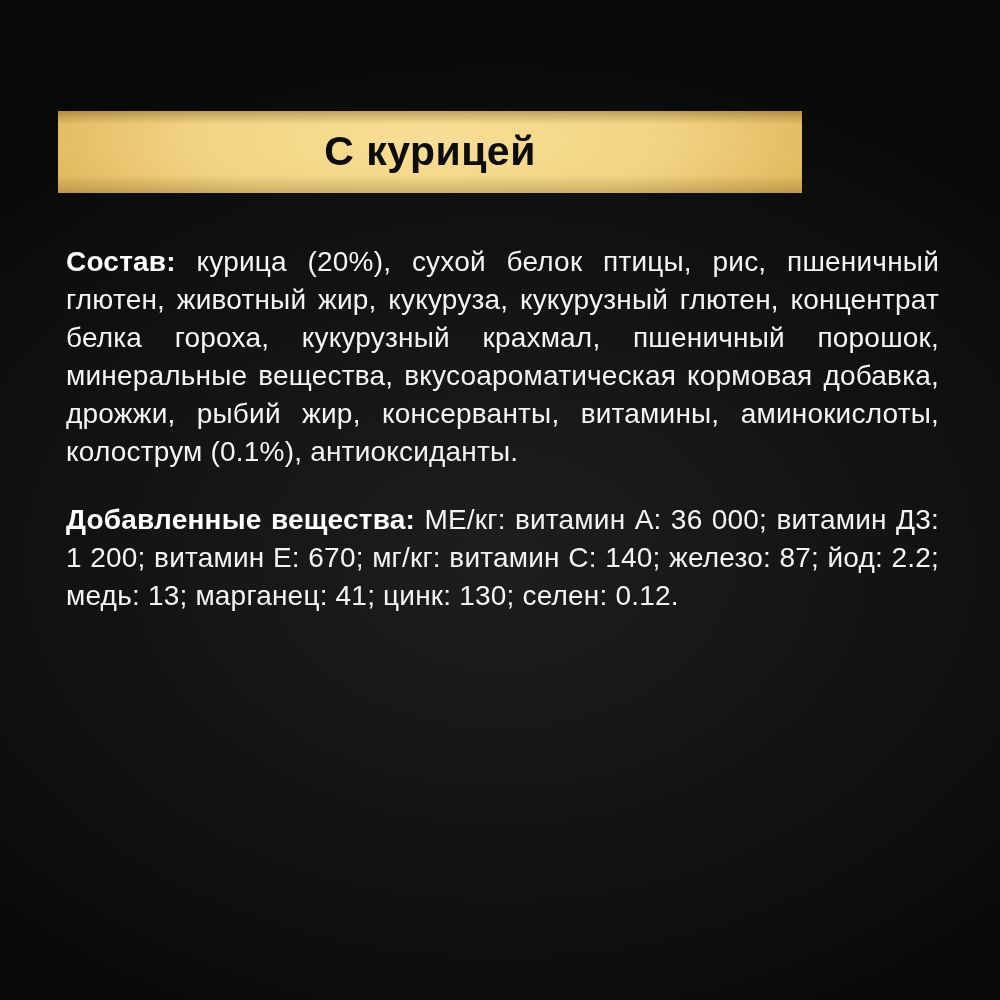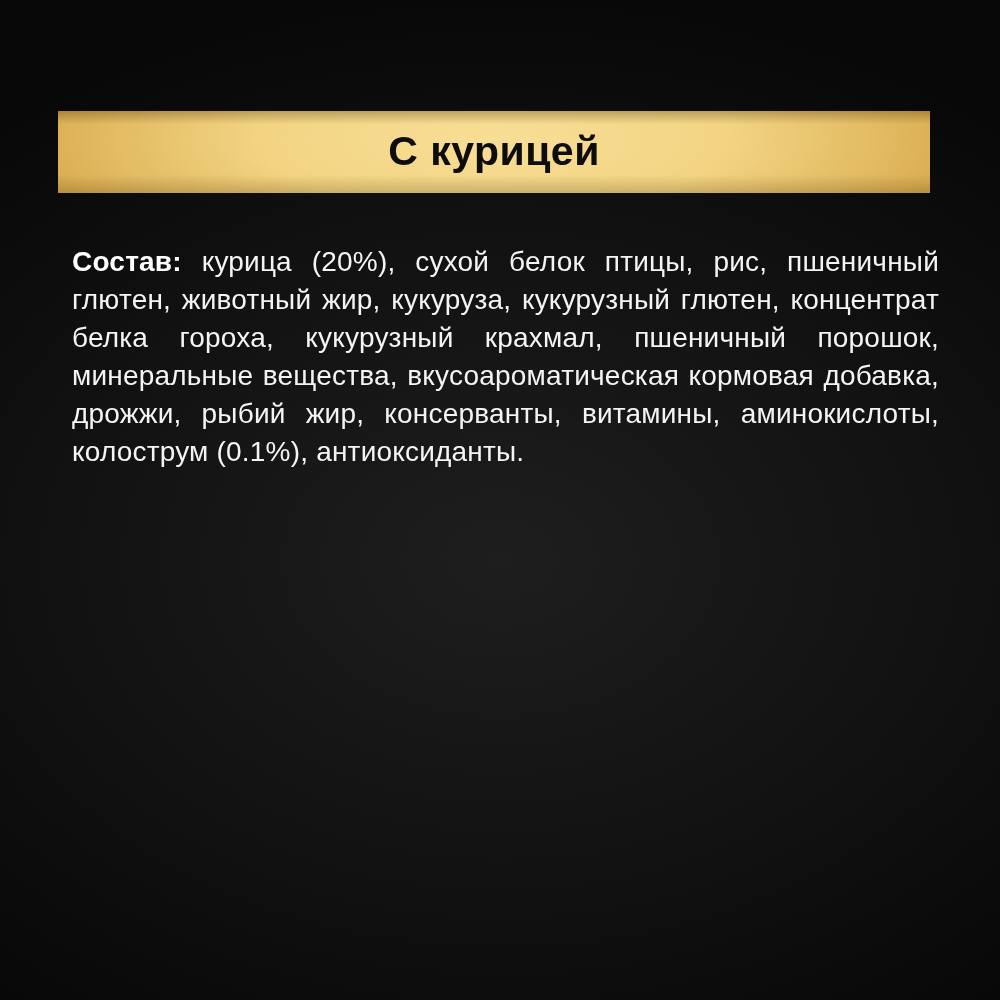--- a/index.html
+++ b/index.html
@@ -15,21 +15,21 @@
     height: 1000px;
     background:
       radial-gradient(ellipse 780px 560px at 50% 56%, #1e1e1e 0%, #121212 55%, #080808 100%),
       #080808;
     font-family: "Liberation Sans", sans-serif;
   }
   .banner {
     position: absolute;
     left: 58px;
     top: 111px;
-    width: 872px;
+    width: 744px;
     height: 82px;
     background:
       linear-gradient(to bottom, rgba(60,35,0,0.30) 0%, rgba(0,0,0,0) 16%, rgba(0,0,0,0) 78%, rgba(70,45,5,0.22) 100%),
       radial-gradient(ellipse 620px 190px at 50% 34%, #f8de96 0%, #f2d483 38%, #ddb257 70%, #be8c2a 100%);
     display: flex;
     align-items: center;
     justify-content: center;
   }
   .banner-title {
     color: #0d0d0d;
@@ -39,21 +39,21 @@
     padding-bottom: 2px;
   }
   .content {
     position: absolute;
     left: 61px;
     top: 243px;
     width: 878px;
     color: #f4f4f4;
   }
   .para {
-    margin: 0 0 30px 11px;
+    margin: 0 0 30px 5px;
     font-size: 28px;
     line-height: 38px;
     text-align: justify;
     letter-spacing: 0.2px;
   }
   .para .lbl {
     font-weight: bold;
     color: #ffffff;
   }
   .para.p2 { margin-top: 27px; }
@@ -65,17 +65,18 @@
 <div class="page">
 
   <div class="banner">
     <div class="banner-title">С курицей</div>
   </div>
 
   <div class="content">
 
     <p class="para p1"><span class="lbl">Состав:</span> <span class="txt">курица (20%), сухой белок птицы, рис, пшеничный глютен, животный жир, кукуруза, кукурузный глютен, концентрат белка гороха, кукурузный крахмал, пшеничный порошок, минеральные вещества, вкусоароматическая кормовая добавка, дрожжи, рыбий жир, консерванты, витамины, аминокислоты, колострум (0.1%), антиоксиданты.</span></p>
 
+    <p class="para p2"><span class="lbl">Добавленные вещества:</span> <span class="txt">МЕ/кг: витамин А: 36 000; витамин Д3: 1 200; витамин Е: 670; мг/кг: витамин С: 140; железо: 87; йод: 2.2; медь: 13; марганец: 41; цинк: 130; селен: 0.12.</span></p>
 
 
   </div>
 
 </div>
 
 </body></html>

